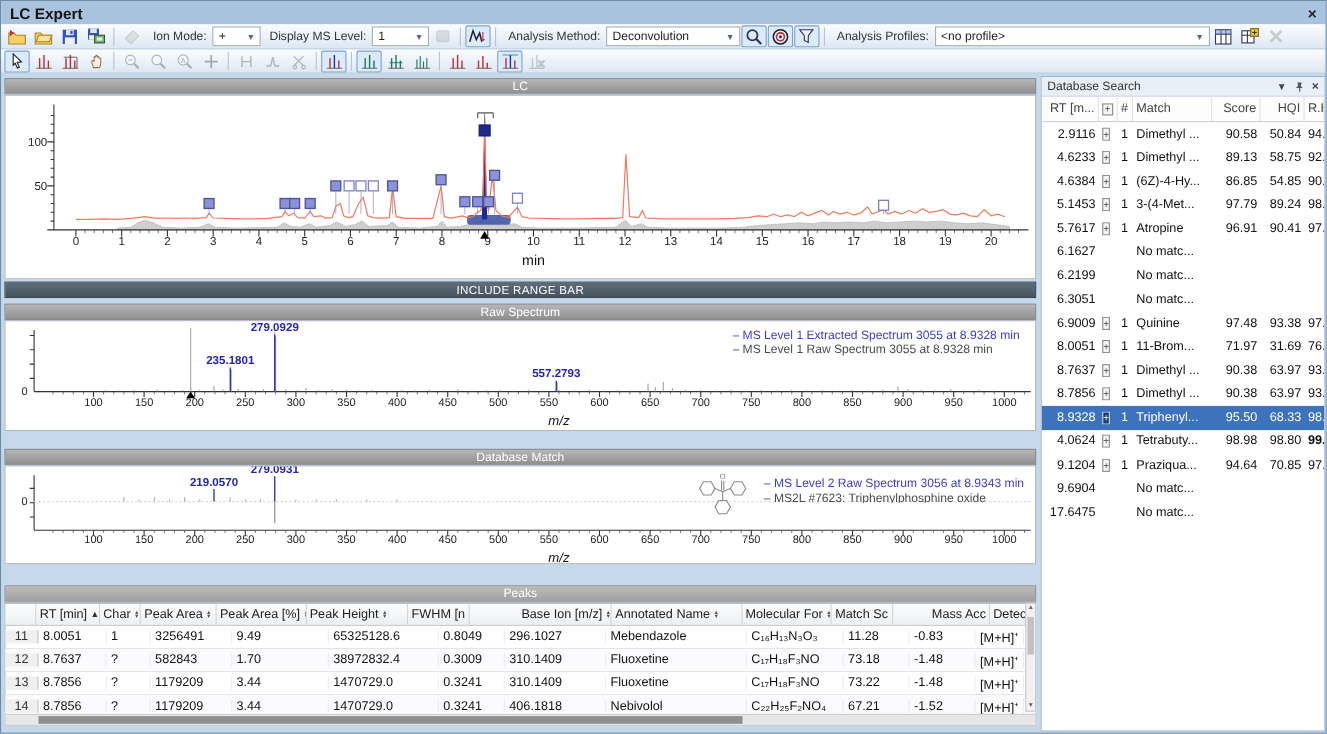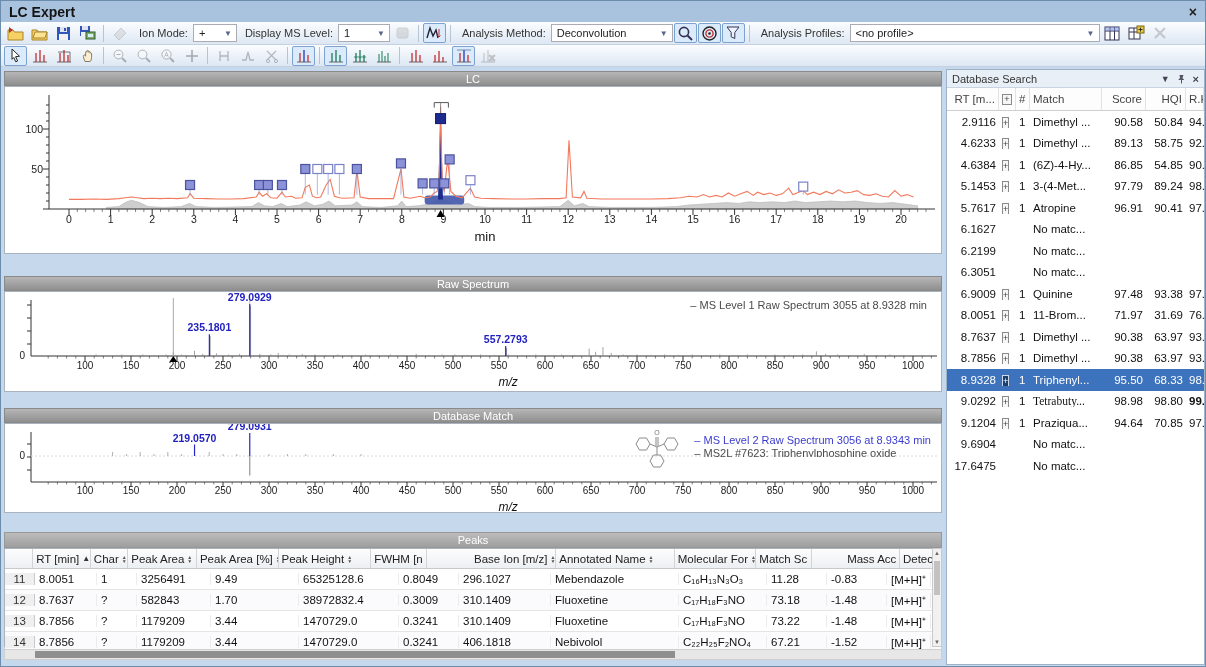--- a/index.html
+++ b/index.html
@@ -504,26 +504,30 @@
         <text x="729.6" y="136" font-size="10.5" fill="#222" text-anchor="middle">16</text>
         <text x="771.2" y="136" font-size="10.5" fill="#222" text-anchor="middle">17</text>
         <text x="812.8000000000001" y="136" font-size="10.5" fill="#222" text-anchor="middle">18</text>
         <text x="854.4" y="136" font-size="10.5" fill="#222" text-anchor="middle">19</text>
         <text x="896" y="136" font-size="10.5" fill="#222" text-anchor="middle">20</text>
         <text x="480" y="154" font-size="13" fill="#111" text-anchor="middle">min</text>
         <polygon points="431.57120000000003,130 439.57120000000003,130 435.57120000000003,123" fill="#000"></polygon>
       </svg>
     </div>
 
+  <div class="darkbar" style="top:255px">
+      <span>INCLUDE RANGE BAR</span>
+    </div>
 
   <div class="phead" style="top:275px">
       <span>Raw Spectrum</span>
     </div>
   <div class="plot" id="rawPlot" style="top:290px;height:101px">
     <div class="legend" style="top:7px;right:14px">
+      <div id="rawLeg0" style="color: rgb(59, 59, 207);">– MS Level 1 Extracted Spectrum 3055 at 8.9328 min</div>
       <div id="rawLeg1" style="color: rgb(74, 74, 74);">– MS Level 1 Raw Spectrum 3055 at 8.9328 min</div>
     </div>
   <svg width="936" height="99" viewBox="0 0 936 99">
         <line x1="26" y1="64" x2="932" y2="64" stroke="#333"></line>
         <line x1="26" y1="8" x2="26" y2="64" stroke="#333"></line>
         <line x1="22" y1="52" x2="26" y2="52" stroke="#333"></line>
         <line x1="22" y1="39" x2="26" y2="39" stroke="#333"></line>
         <line x1="22" y1="26" x2="26" y2="26" stroke="#333"></line>
         <line x1="22" y1="13" x2="26" y2="13" stroke="#333"></line>
         <line x1="43.199999999999996" y1="64" x2="43.199999999999996" y2="66.5" stroke="#333" stroke-width="0.6"></line>
@@ -1188,24 +1192,24 @@
         <div class="dbs-row sel">
           <div class="dbs-c r" style="width: 52px;">8.9328</div>
           <div class="dbs-c" style="width: 17px;"><span class="expbox">+</span></div>
           <div class="dbs-c" style="width: 14px;">1</div>
           <div class="dbs-c" style="width: 72px;">Triphenyl...</div>
           <div class="dbs-c r" style="width: 44px;">95.50</div>
           <div class="dbs-c r" style="width: 40px;">68.33</div>
           <div class="dbs-c" style="width: 18px;">98.</div>
         </div>
         <div class="dbs-row">
-          <div class="dbs-c r" style="width: 52px;">9.0292</div>
+          <div class="dbs-c r" style="width: 52px;">4.0624</div>
           <div class="dbs-c" style="width: 17px;"><span class="expbox">+</span></div>
           <div class="dbs-c" style="width: 14px;">1</div>
-          <div class="dbs-c" style="width: 72px; font-family: Liberation Serif, serif;">Tetrabuty...</div>
+          <div class="dbs-c" style="width: 72px;">Tetrabuty...</div>
           <div class="dbs-c r" style="width: 44px;">98.98</div>
           <div class="dbs-c r" style="width: 40px;">98.80</div>
           <div class="dbs-c" style="width: 18px; font-weight: bold;">99.</div>
         </div>
         <div class="dbs-row">
           <div class="dbs-c r" style="width: 52px;">9.1204</div>
           <div class="dbs-c" style="width: 17px;"><span class="expbox">+</span></div>
           <div class="dbs-c" style="width: 14px;">1</div>
           <div class="dbs-c" style="width: 72px;">Praziqua...</div>
           <div class="dbs-c r" style="width: 44px;">94.64</div>

